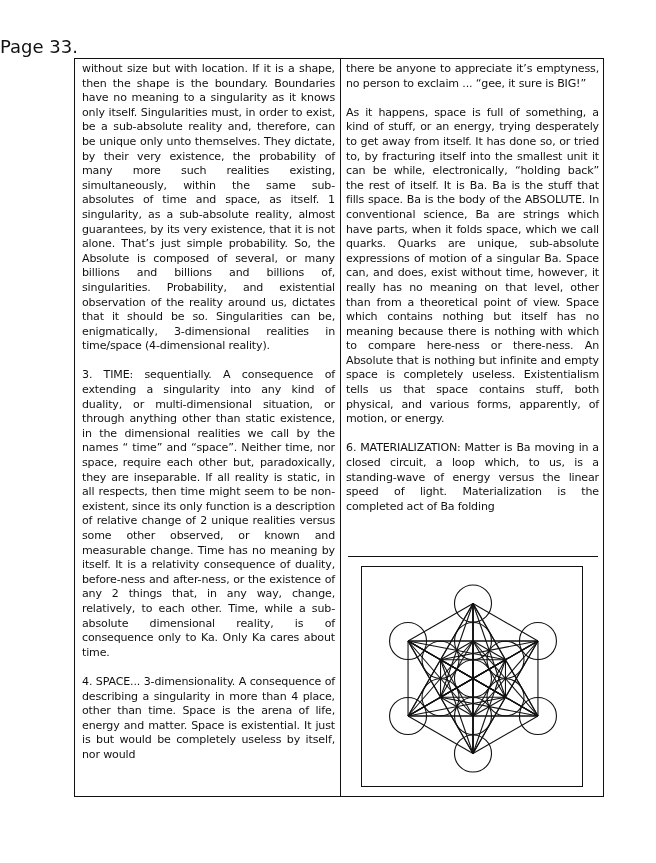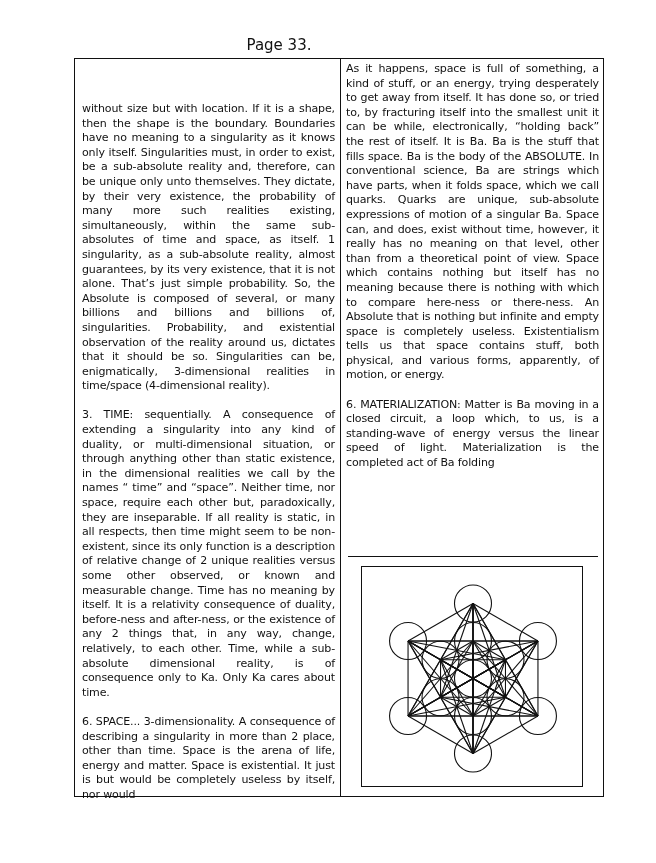--- a/index.html
+++ b/index.html
@@ -1,34 +1,34 @@
 <!DOCTYPE html>
 <html><head>
   <meta charset="utf-8">
   <style>
     html, body { margin: 0; padding: 0; background: #ffffff; }
     body { width: 656px; height: 863px; position: relative; overflow: hidden; color: #111; }
     .page-num {
-      position: absolute; left: 0; width: 558px; top: 36px; text-align: center;
-      font-family: "DejaVu Sans", sans-serif; font-size: 15px; color: #111;
+      position: absolute; left: 0; width: 558px; top: 36px; text-align: left;
+      font-family: "DejaVu Sans", sans-serif; font-size: 18px; color: #111;
     }
     .frame {
       position: absolute; left: 74px; top: 58px; width: 530px; height: 739px;
       border: 1.5px solid #111; box-sizing: border-box;
     }
     .divider {
       position: absolute; left: 340px; top: 58px; width: 0; height: 739px;
       border-left: 1.5px solid #111;
     }
     .col {
       position: absolute; top: 62px;
       font-family: "DejaVu Sans", sans-serif; font-size: 11.05px; line-height: 14.6px;
       text-align: justify; color: #111; letter-spacing: -0.15px;
     }
-    .col-left { left: 82px; width: 253px; margin-top: 40px; }
+    .col-left { left: 82px; width: 253px; }
     .col-right { left: 346px; width: 253px; }
     .col p { margin: 0 0 14.6px 0; hyphens: manual; }
     .col p.last { margin-bottom: 0; }
     .heading { font-weight: normal; }
     .rule {
       position: absolute; left: 348px; top: 556px; width: 250px; height: 0;
       border-top: 1.5px solid #111;
     }
     .figure-box {
       position: absolute; left: 361px; top: 566px; width: 222px; height: 221px;
@@ -45,25 +45,28 @@
 <div class="divider"></div>
 
 <div class="col col-left">
   <p>
     <span>without size but with location.  If it is a shape, then the shape is the boundary. Boundaries have no  meaning to a singularity as it  knows only  itself.  Singularities must, in order  to exist, be a sub-absolute reality and, therefore, can be unique only  unto themselves.  They dictate, by their very existence, the probability of many more such realities existing, simultaneously, within the same sub-absolutes of  time and space, as itself.  1 singularity, as a sub-absolute reality, almost guarantees, by its very existence, that  it  is not  alone.  That’s  just simple probability.  So, the Absolute is composed of several, or many billions and billions and billions  of, singularities.  Probability, and existential observation of the reality around us,  dictates that it should be so. Singularities can be, enigmatically, 3-dimensional  realities  in  time/space  (4-dimensional reality).</span>
   </p>
   <p>
     <span class="heading">3. TIME:</span><span> sequentially.  A consequence of extending a singularity into any kind of duality, or multi-dimensional situation, or through anything other than static existence, in the dimensional realities we call by the names “ time” and “space”.  Neither  time, nor space, require each other but,  paradoxically,  they are  inseparable. If  all reality is static, in all respects, then time might seem to be non-existent,  since its only function is a description of relative change of 2 unique realities versus some other  observed, or known and measurable change. Time has no meaning by itself.  It is a relativity consequence of duality, before-ness and after-ness, or the existence of any 2  things that, in any way, change, relatively, to each other.  Time, while a sub-absolute dimensional reality, is of  consequence only to Ka.  Only Ka cares about time.</span>
   </p>
   <p class="last">
-    <span class="heading">6.  SPACE...</span><span> 3-dimensionality. A consequence of describing a singularity in more than 2 place, other  than time.   Space is the arena of life, energy and matter. Space is existential.  It  just  is but would be completely useless by  itself, nor would</span>
+    <span class="heading">4.  SPACE...</span><span> 3-dimensionality. A consequence of describing a singularity in more than 4 place, other  than time.   Space is the arena of life, energy and matter. Space is existential.  It  just  is but would be completely useless by  itself, nor would</span>
   </p>
 </div>
 
 <div class="col col-right">
+  <p>
+    <span>there be anyone  to appreciate  it’s  emptyness, no person to exclaim ... “gee, it sure is  BIG!”</span>
+  </p>
   <p>
     <span>As it happens, space  is full of something, a kind of stuff, or  an energy, trying desperately to get away from itself.  It has done so, or  tried to, by fracturing itself into the smallest unit  it can be while, electronically, “holding  back” the rest of itself.  It is Ba.  Ba is the stuff  that   fills space.  Ba is the body of  the ABSOLUTE. In conventional science, Ba are strings which have parts, when it folds space, which  we call quarks.  Quarks are unique, sub-absolute expressions of motion of a singular Ba.  Space can, and does, exist without time, however, it really has no meaning on that level, other than from a theoretical   point of view.  Space which contains nothing but itself  has no meaning because there is nothing with which to compare here-ness or  there-ness.  An Absolute that is nothing but infinite and empty space is completely useless.  Existentialism tells us that space contains stuff, both physical, and various forms, apparently, of motion, or energy.</span>
   </p>
   <p class="last">
     <span class="heading">6.   MATERIALIZATION:</span><span>  Matter is Ba moving in a closed circuit, a loop which, to us, is a standing-wave of energy versus the linear speed of light.  Materialization is the completed act of Ba folding</span>
   </p>
 </div>
 
 <div class="rule"></div>
 

